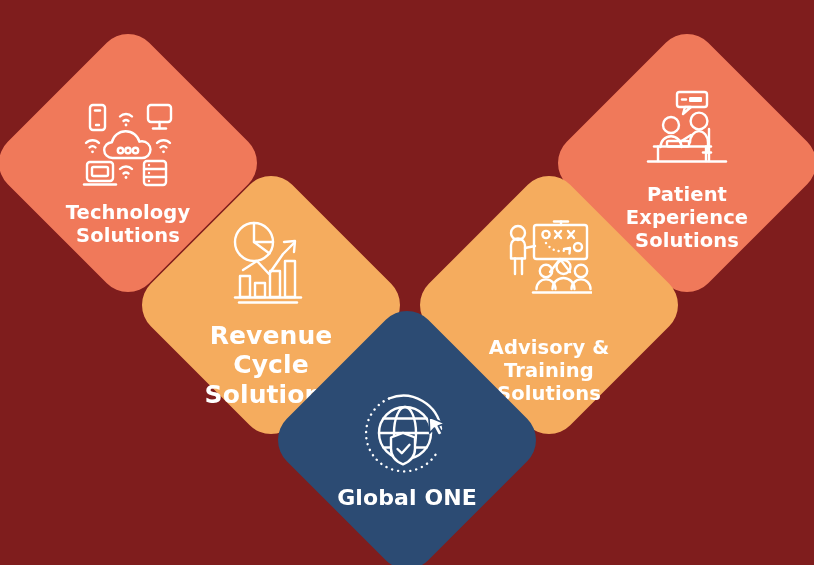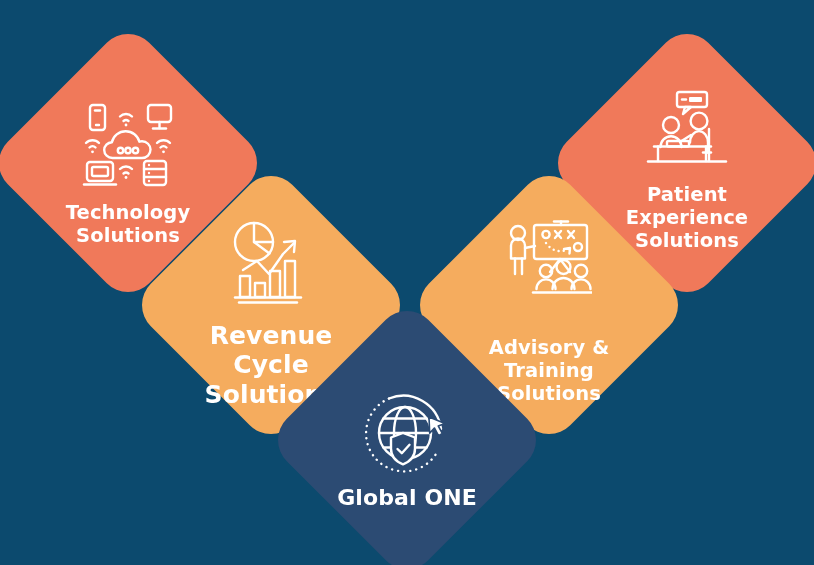--- a/index.html
+++ b/index.html
@@ -10,21 +10,21 @@
   body {
     width: 814px;
     height: 565px;
     overflow: hidden;
     font-family: "DejaVu Sans", "Liberation Sans", sans-serif;
   }
   #stage {
     position: relative;
     width: 814px;
     height: 565px;
-    background: #0c4a6e;
+    background: #7f1d1d;
   }
   .node {
     position: absolute;
     display: block;
   }
   .diamond-shape {
     position: absolute;
     left: 0;
     top: 0;
     width: 100%;

